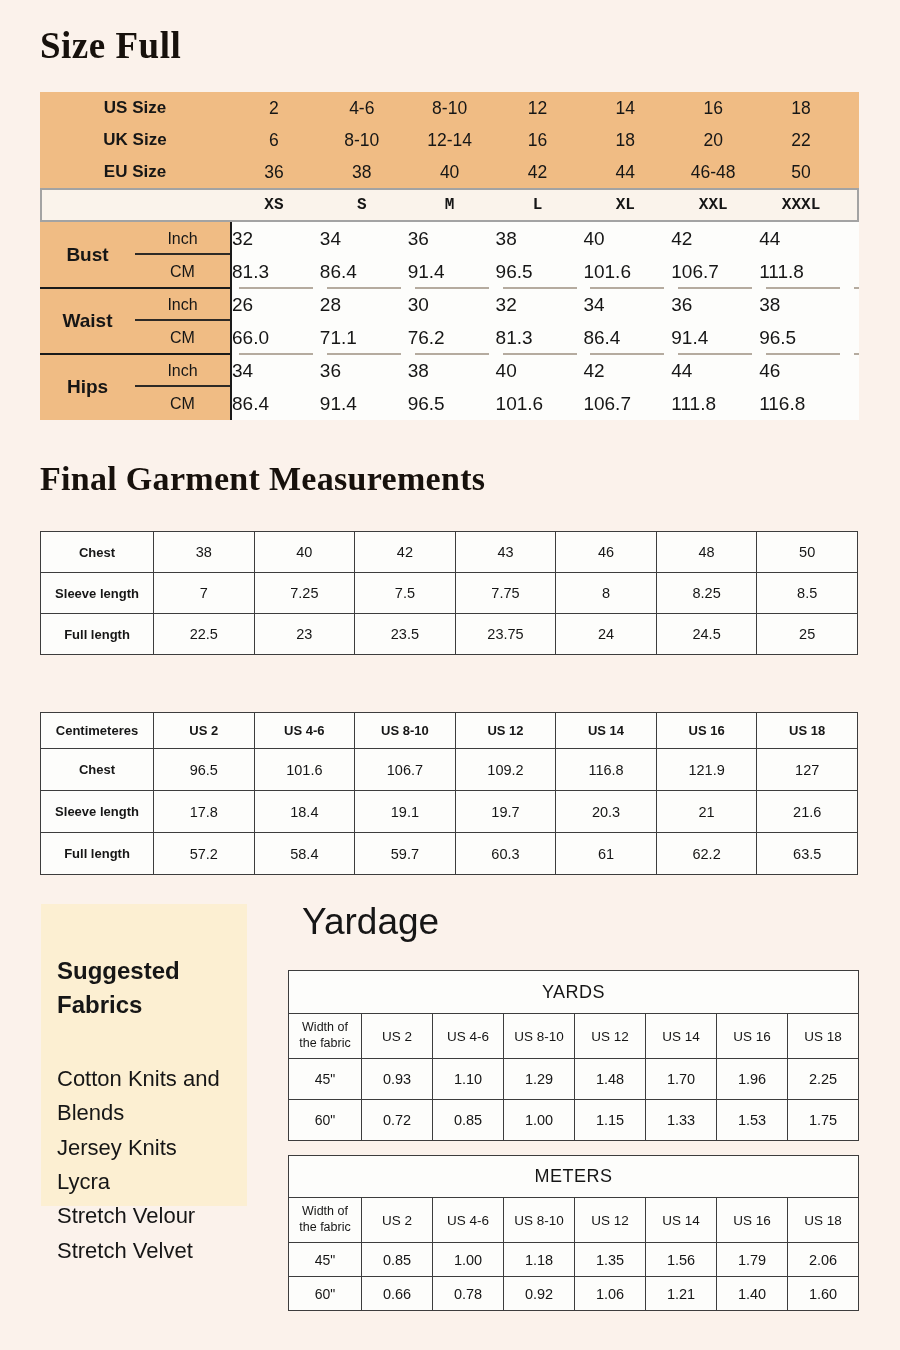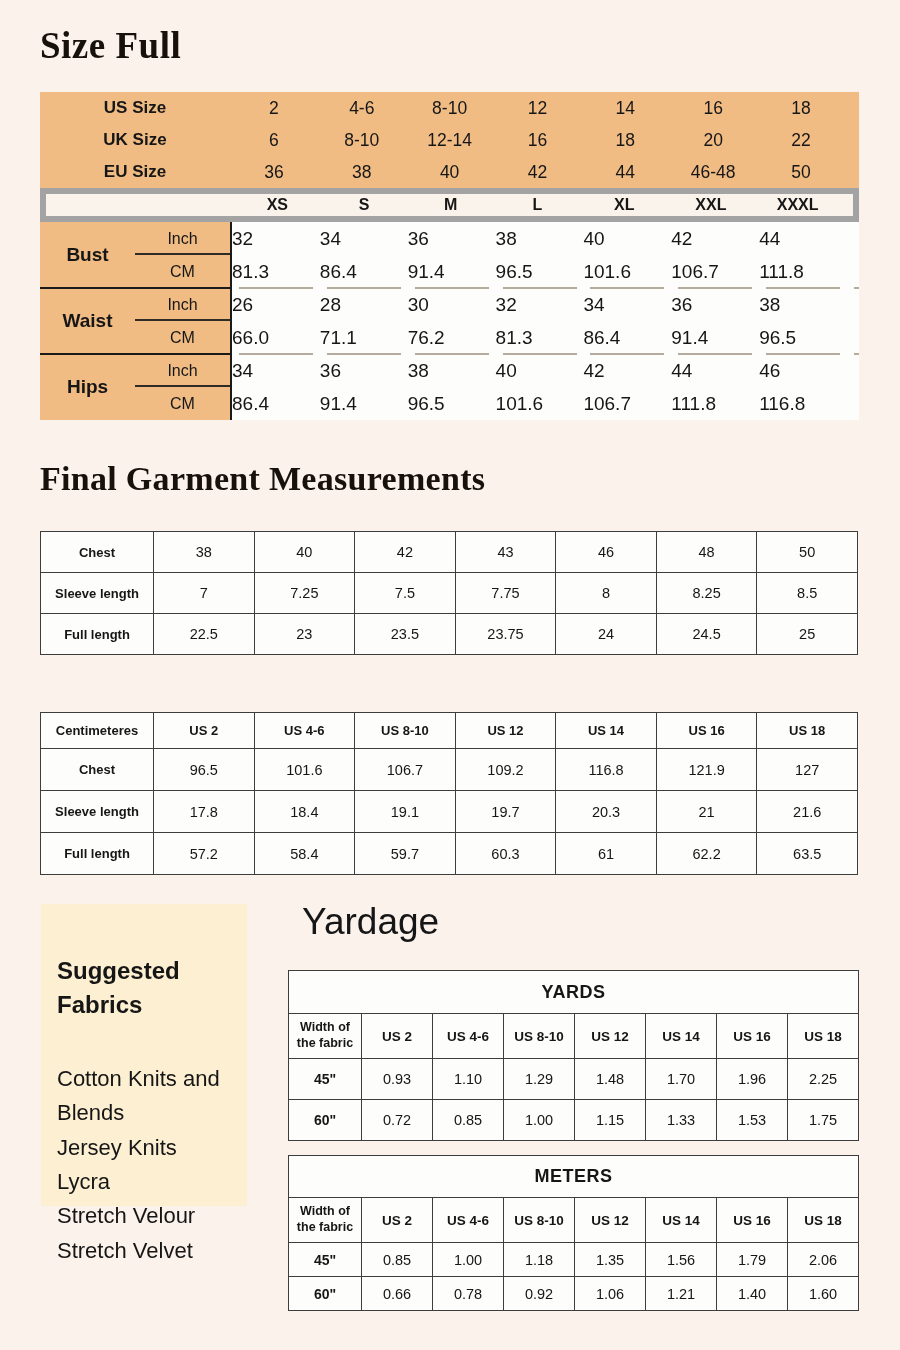--- a/index.html
+++ b/index.html
@@ -23,23 +23,23 @@
     background:#F0BC84;
     display:grid; grid-template-columns:190px repeat(7,1fr); grid-auto-rows:32px;
     padding-right:14px; align-items:center;
   }
   .intl .lbl { font-weight:700; font-size:17px; text-align:center; }
   .intl .val { font-size:17.5px; text-align:center; }
 
   
   .alpha {
     position:absolute; left:40px; top:188px; width:819px; height:34px;
-    background:#FAF3EB; border:6px solid #a3a3a3;
+    background:#FAF3EB; border:2px solid #a3a3a3;
     display:grid; grid-template-columns:188px repeat(7,1fr);
-    padding-right:12px; align-items:center;
+    padding-right:12px; align-items:center;font-family:Liberation Mono, monospace;
   }
   .alpha .val { font-weight:700; font-size:16px; text-align:center; }
 
   
   .bwh { position:absolute; left:40px; top:222px; width:819px; height:198px; }
   .sec { position:relative; display:grid; grid-template-columns:95px 95px 1fr; height:66px; }
   .sec .big {
     background:#F0BC84; font-weight:700; font-size:19px;
     display:flex; align-items:center; justify-content:center;
   }
@@ -70,21 +70,21 @@
   .gtable { position:absolute; left:40px; width:818px; }
   .gtable col.c0 { width:113px; }
   .gtable th { font-weight:700; font-size:13px; }
   .gtable td { font-size:14.5px; }
   #t-inches { top:531px; } #t-inches tr { height:41px; } #t-inches tr.hrow { height:34px; }
   #t-cm     { top:712px; } #t-cm tr     { height:42px; } #t-cm tr.hrow     { height:36px; }
 
   
   .ytable { position:absolute; left:288px; width:571px; }
   .ytable col.c0 { width:73px; }
-  .ytable th { font-weight:700; }
+  .ytable th { font-weight:400; }
   .ytable th.cap { font-size:18px; letter-spacing:.5px; }
   .ytable th.wf { font-size:12.5px; line-height:1.25; padding:0 4px; }
   .ytable th.sz { font-size:13.5px; }
   .ytable th.rl { font-size:14px; }
   .ytable td { font-size:14.5px; }
   #t-yards { top:970px; }
   #t-yards tr.cap-row { height:43px; } #t-yards tr.hrow { height:45px; } #t-yards tr.drow { height:41px; }
   #t-meters { top:1155px; }
   #t-meters tr.cap-row { height:42px; } #t-meters tr.hrow { height:45px; } #t-meters tr.drow { height:34px; }
 

